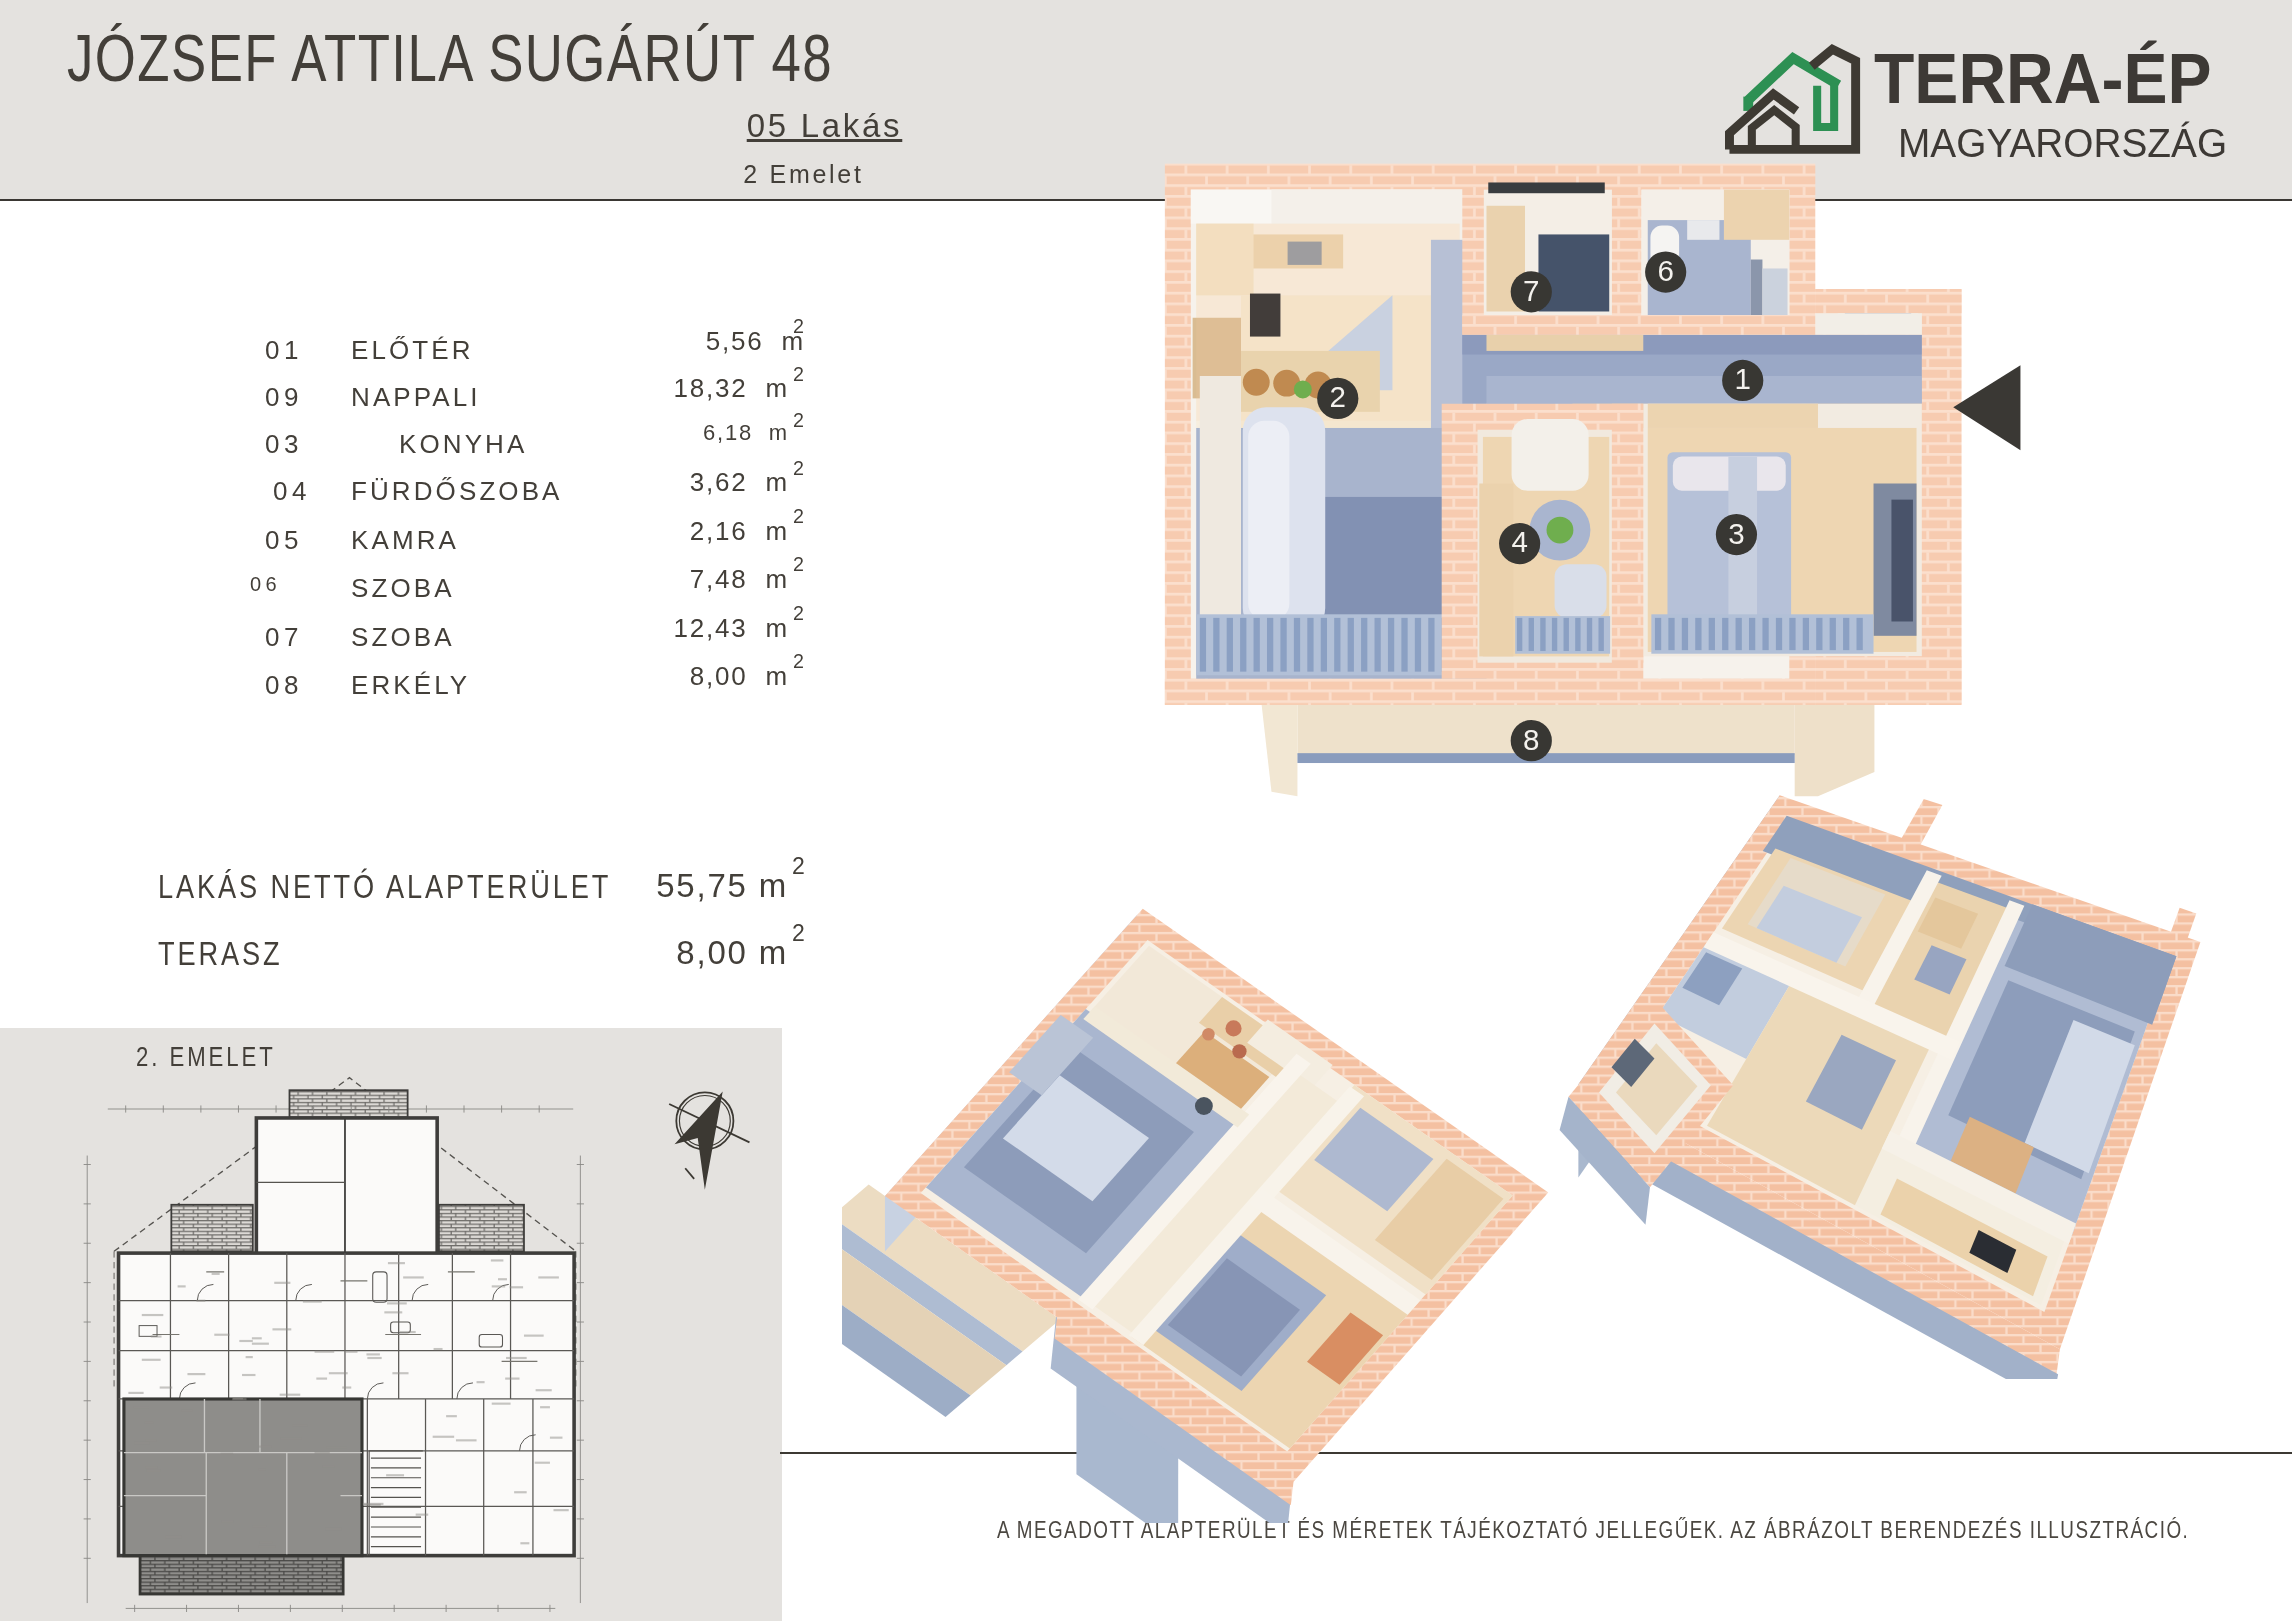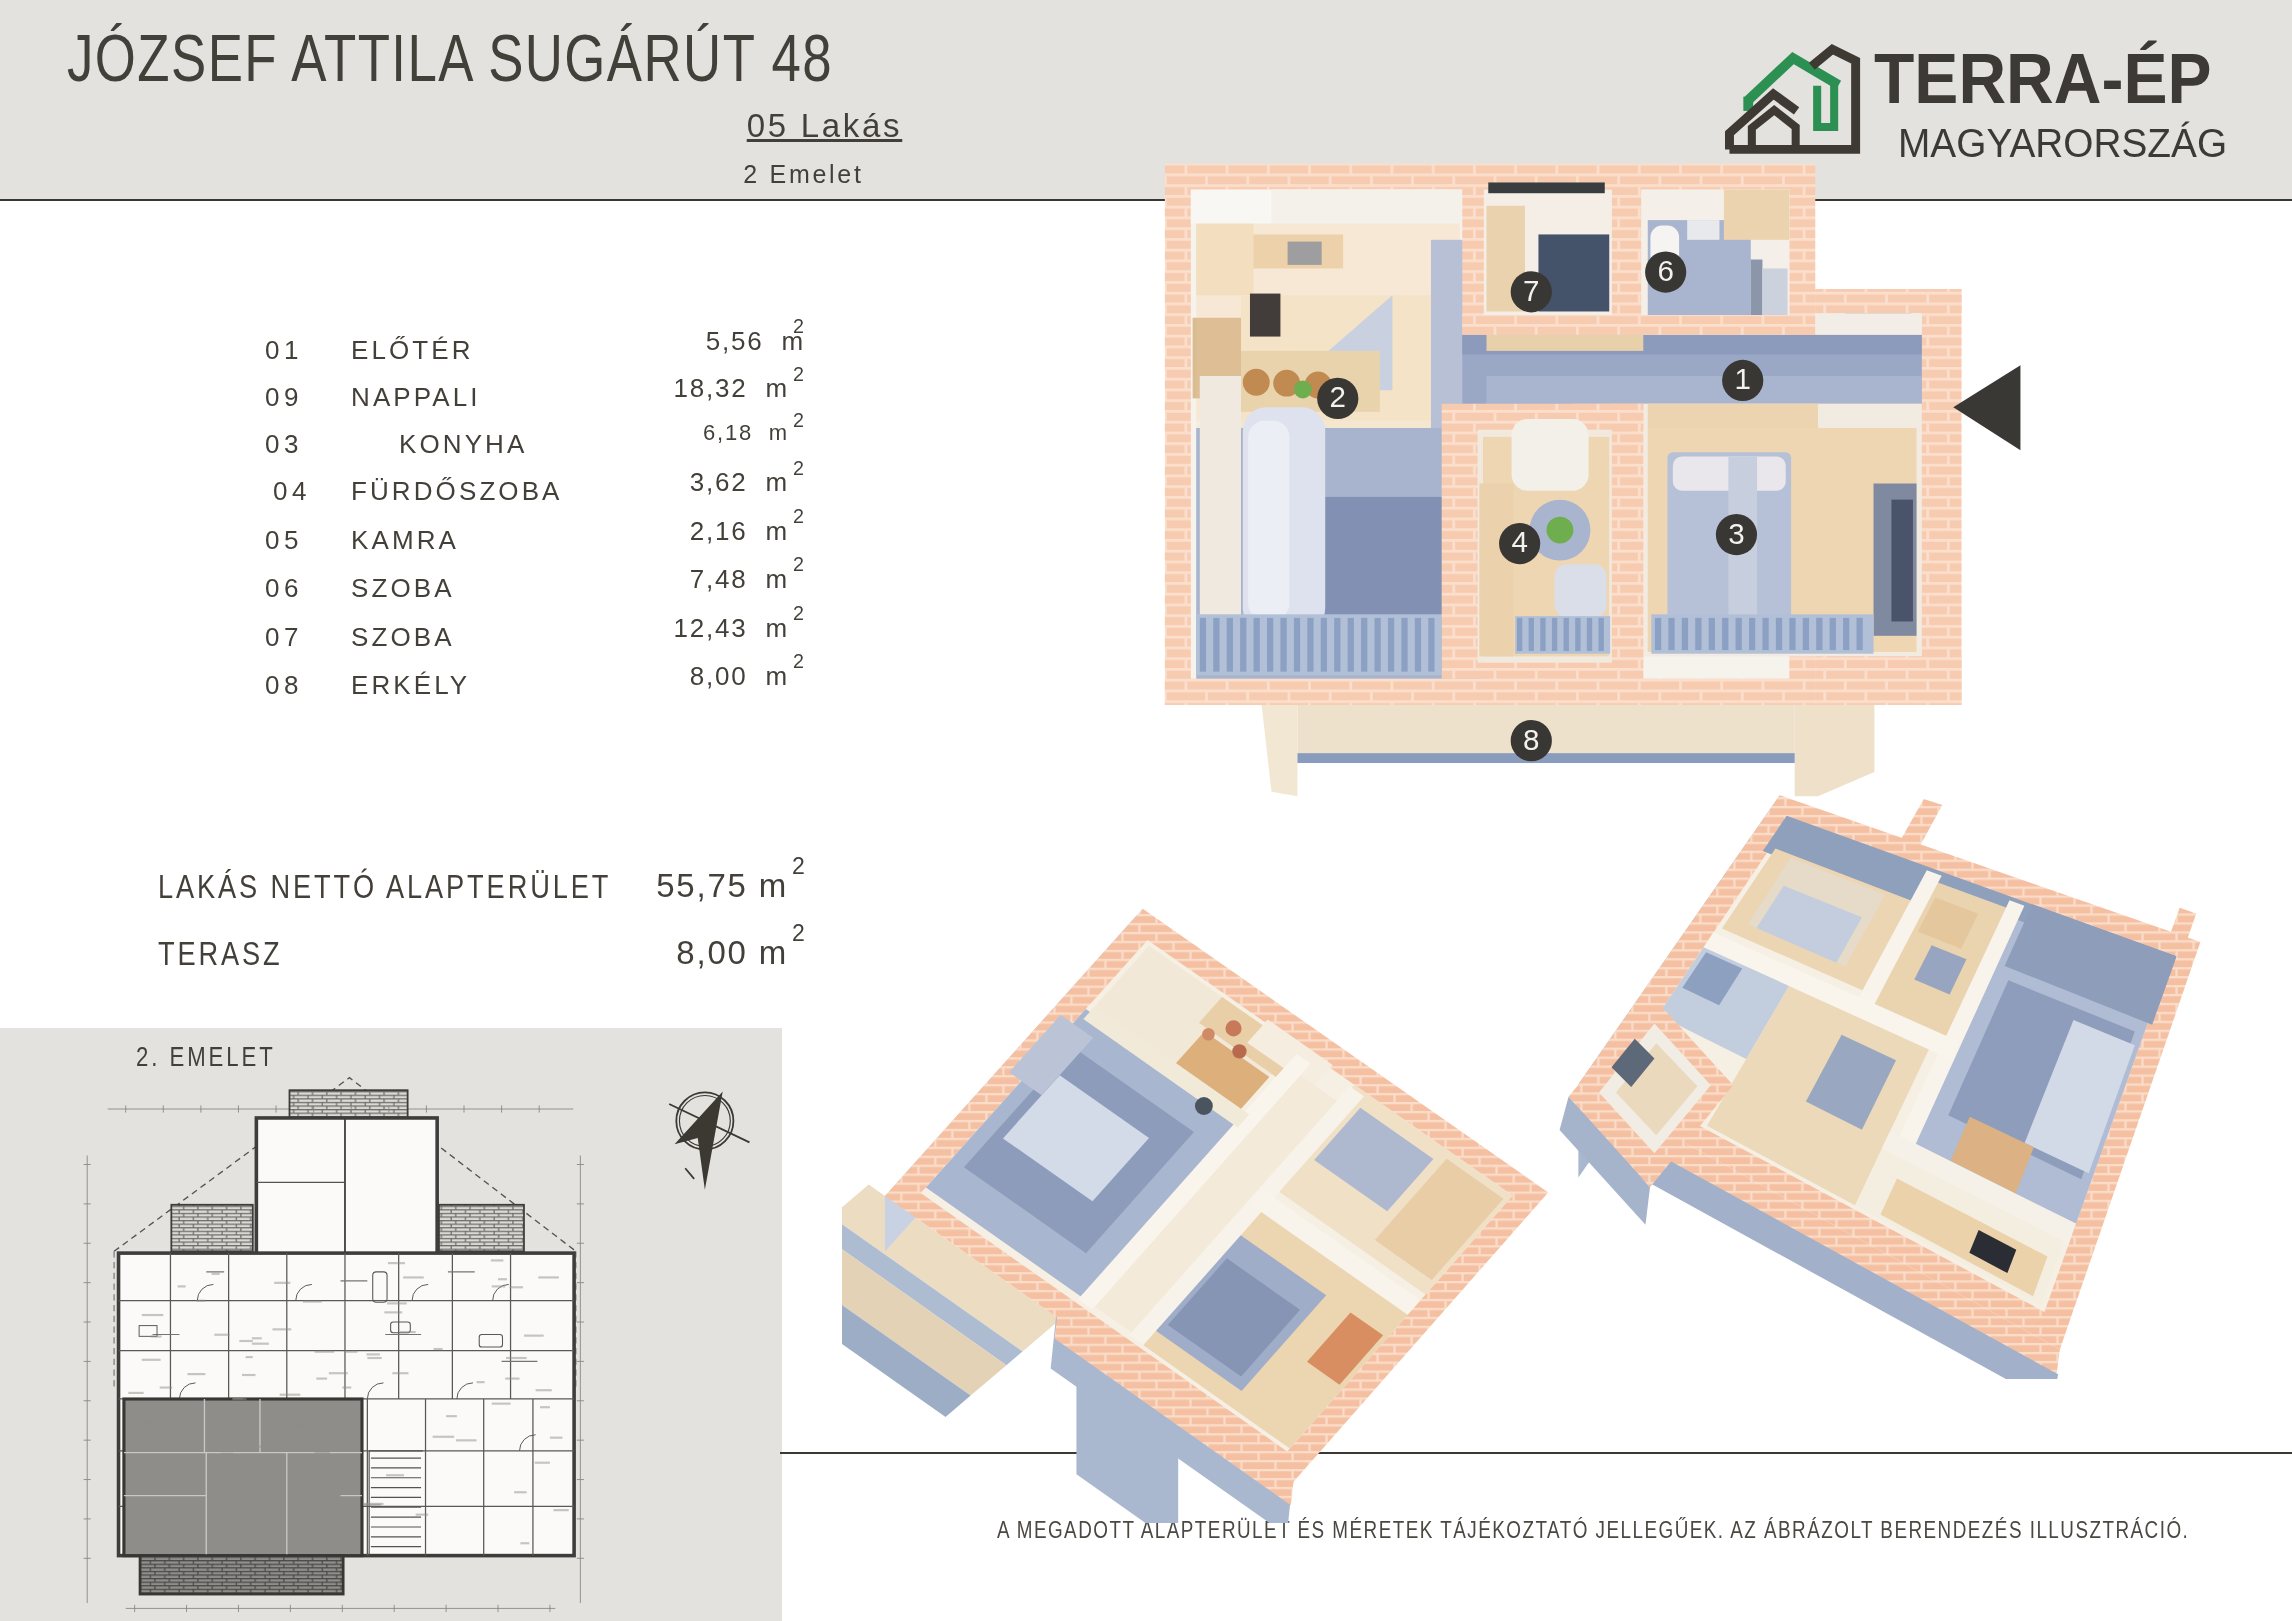--- a/index.html
+++ b/index.html
@@ -53,21 +53,21 @@
   <div class="abs" style="left:265px;top:476px;font-size:26px;letter-spacing:4.5px;margin-left:8px;">04</div>
   <div class="abs" style="left:351px;top:476px;font-size:26px;letter-spacing:3.1px;">FÜRDŐSZOBA</div>
   <div class="abs" style="left:560px;top:467px;width:229px;text-align:right;font-size:26px;letter-spacing:1.8px;">3,62&nbsp;&nbsp;m</div>
   <div class="abs" style="left:793px;top:457px;width:54px;font-size:19.7px;">2</div>
 
   <div class="abs" style="left:265px;top:525px;font-size:26px;letter-spacing:4.5px;">05</div>
   <div class="abs" style="left:351px;top:525px;font-size:26px;letter-spacing:3.1px;">KAMRA</div>
   <div class="abs" style="left:560px;top:516px;width:229px;text-align:right;font-size:26px;letter-spacing:1.8px;">2,16&nbsp;&nbsp;m</div>
   <div class="abs" style="left:793px;top:505px;width:54px;font-size:19.7px;">2</div>
 
-  <div class="abs" style="left:265px;top:573px;font-size:26px;letter-spacing:4.5px;">06</div>
+  <div class="abs" style="left:250px;top:573px;font-size:20px;letter-spacing:4.5px;">06</div>
   <div class="abs" style="left:351px;top:573px;font-size:26px;letter-spacing:3.1px;">SZOBA</div>
   <div class="abs" style="left:560px;top:564px;width:229px;text-align:right;font-size:26px;letter-spacing:1.8px;">7,48&nbsp;&nbsp;m</div>
   <div class="abs" style="left:793px;top:553px;width:54px;font-size:19.7px;">2</div>
 
   <div class="abs" style="left:265px;top:622px;font-size:26px;letter-spacing:4.5px;">07</div>
   <div class="abs" style="left:351px;top:622px;font-size:26px;letter-spacing:3.1px;">SZOBA</div>
   <div class="abs" style="left:560px;top:613px;width:229px;text-align:right;font-size:26px;letter-spacing:1.8px;">12,43&nbsp;&nbsp;m</div>
   <div class="abs" style="left:793px;top:602px;width:54px;font-size:19.7px;">2</div>
 
   <div class="abs" style="left:265px;top:670px;font-size:26px;letter-spacing:4.5px;">08</div>

